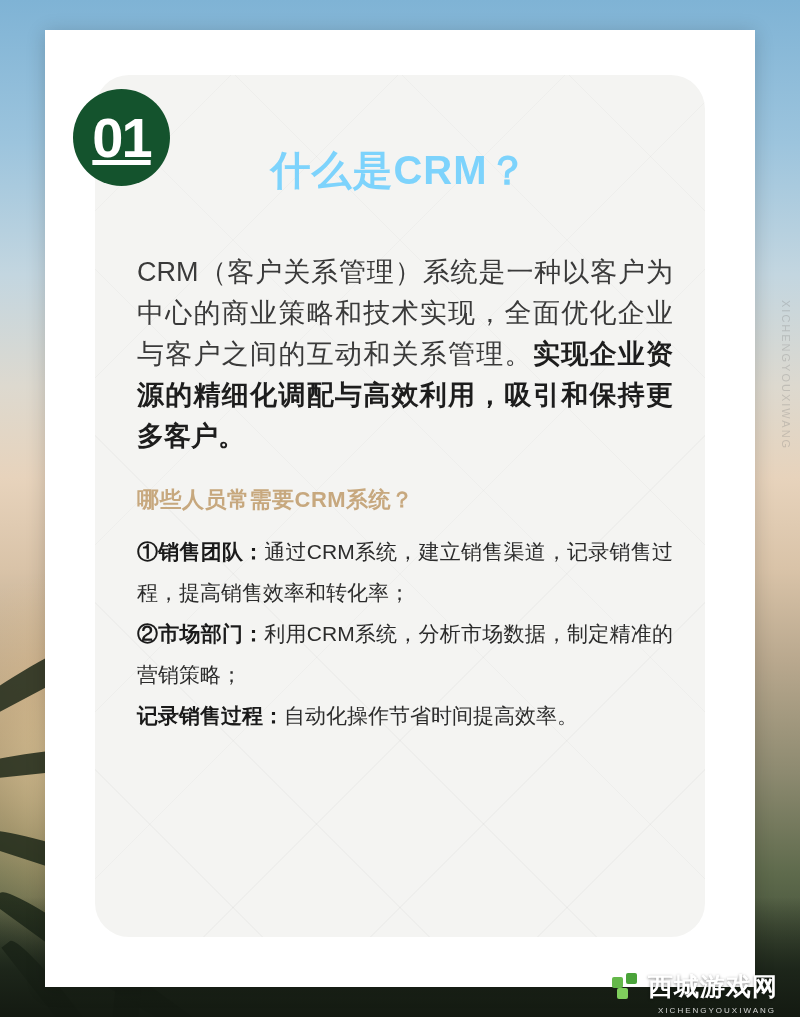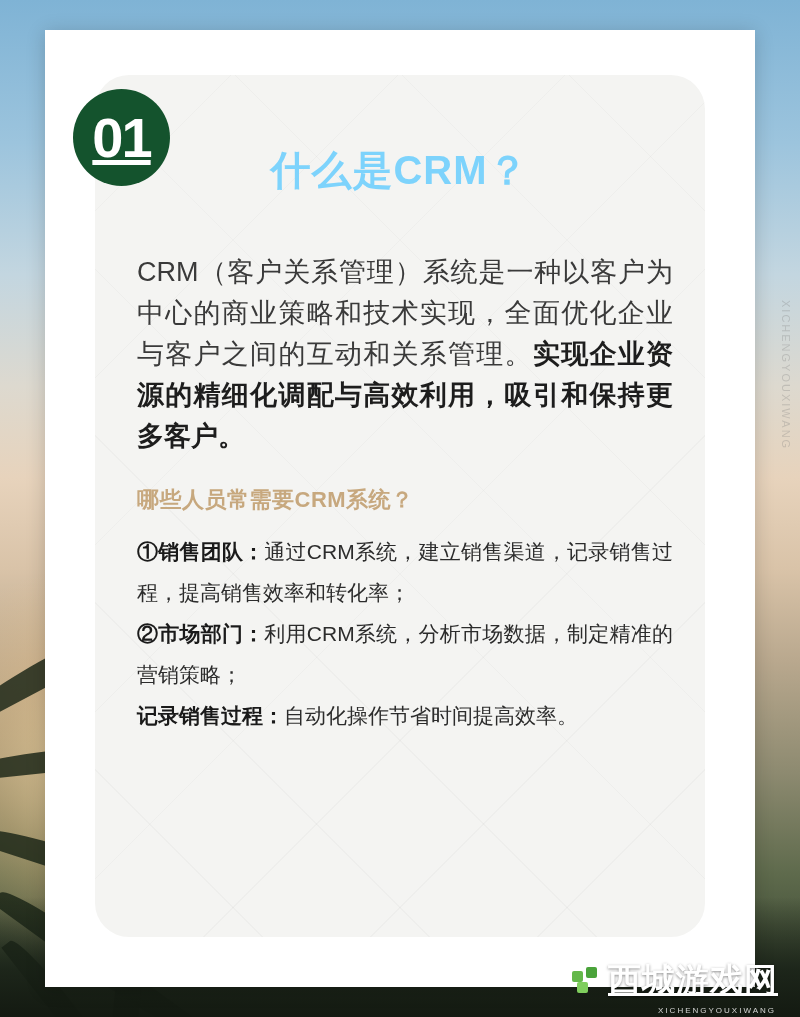--- a/index.html
+++ b/index.html
@@ -214,26 +214,25 @@
   .wm-mark span {
     position: absolute;
     display: block;
     background: #64b84a;
     border-radius: 2px;
   }
   .wm-mark span:nth-child(1) { left: 0;   top: 4px;  width: 11px; height: 11px; }
   .wm-mark span:nth-child(2) { left: 14px; top: 0;   width: 11px; height: 11px; background: #4aa33a; }
   .wm-mark span:nth-child(3) { left: 5px; top: 15px; width: 11px; height: 11px; background: #7fce5d; }
   .wm-text {
-    font-size: 33px;
+    font-size: 25px;
     font-weight: bold;
     color: #ffffff;
     letter-spacing: 1px;
     text-shadow: 0 1px 3px rgba(0,0,0,0.45);
-    text-decoration: underline;
   }
   .wm-sub {
     position: absolute;
     right: 24px;
     bottom: 2px;
     font-size: 8px;
     color: rgba(255,255,255,0.8);
     letter-spacing: 2px;
   }
 

